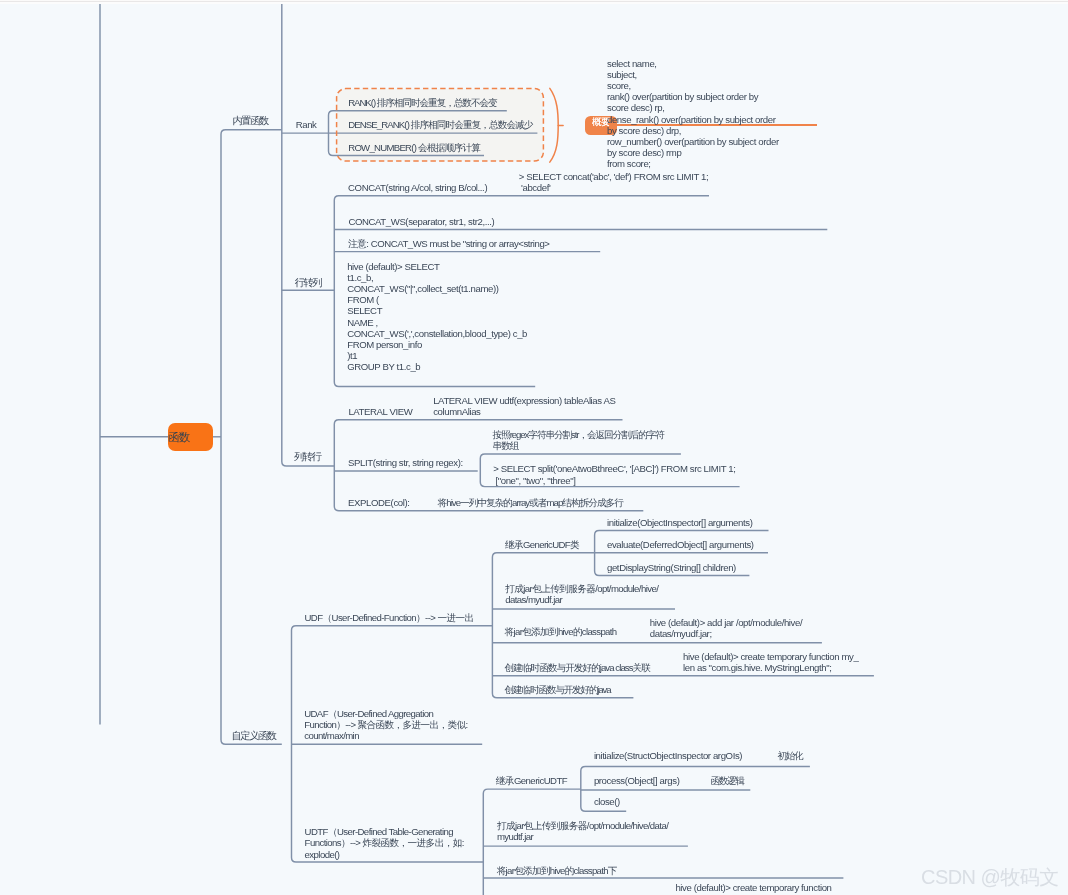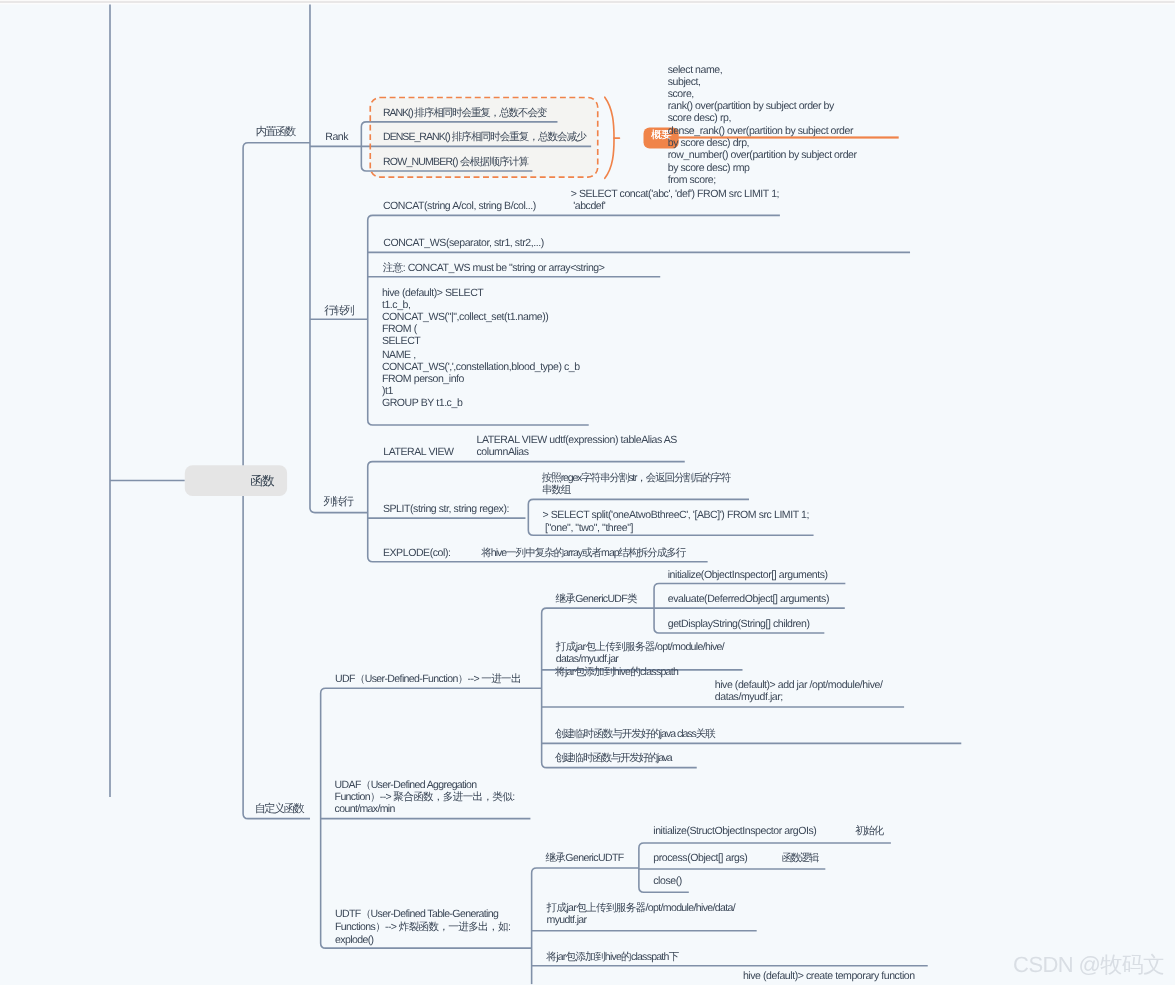--- a/index.html
+++ b/index.html
@@ -3,21 +3,21 @@
 <meta charset="utf-8">
 <style>
   html,body{margin:0;padding:0;}
   body{width:1068px;height:895px;background:#f5f9fc;font-family:"Liberation Sans",sans-serif;overflow:hidden;}
   #root{position:relative;width:1068px;height:895px;background:#f5f9fc;overflow:hidden;}
   .topstrip{position:absolute;left:0;top:0;width:1068px;height:4px;background:linear-gradient(to bottom,#fbfaf9 0px,#fbfaf9 1px,#e9e7e7 1px,#e9e7e7 2.5px,#fcfcfc 2.5px,#fcfcfc 4px);}
   svg.lines{position:absolute;left:0;top:0;width:1068px;height:895px;}
   .lbl{position:absolute;color:#3b4757;white-space:pre;font-size:9.6px;line-height:11.2px;letter-spacing:-0.4px;}
   .lbl.mix{letter-spacing:-0.75px;}
   .lbl.zh{font-size:10.2px;letter-spacing:-0.9px;}
-  .rootnode{position:absolute;background:#e5e5e5;border-radius:7px;color:#33414f;font-size:11.5px;letter-spacing:-0.7px;display:flex;align-items:center;justify-content:center;padding-left:48px;}
+  .rootnode{position:absolute;background:#f97316;border-radius:7px;color:#33414f;font-size:11.5px;letter-spacing:-0.7px;display:flex;align-items:center;}
   .badge{position:absolute;background:#f08449;border-radius:5.5px;color:#ffffff;font-size:9.6px;letter-spacing:-0.6px;display:flex;justify-content:center;-webkit-font-smoothing:antialiased;text-shadow:0 0 0.4px #fff;margin-left:16px;}
   .watermark{position:absolute;color:#d9dee4;font-size:20px;letter-spacing:-0.55px;white-space:pre;}
   .hlbox{position:absolute;background:#f4f4f2;border-radius:8px;}
   .dashbox{position:absolute;}
   .braceSvg{position:absolute;}
   .orangeline{position:absolute;height:1.6px;background:#f0834a;}
 </style>
 </head>
 <body>
 
@@ -121,24 +121,26 @@
   <div class="lbl" style="left: 348.1px; top: 496.8px; letter-spacing: -0.4px;">EXPLODE(col):</div>
   <div class="lbl mix" style="left: 437.6px; top: 496.8px; letter-spacing: -0.94px;">将hive一列中复杂的array或者map结构拆分成多行</div>
 
   <div class="lbl mix" style="left: 304.5px; top: 611.8px; letter-spacing: -0.57px;">UDF（User-Defined-Function）--&gt; 一进一出</div>
   <div class="lbl mix" style="left: 505px; top: 538.9px; letter-spacing: -0.62px;">继承GenericUDF类</div>
   <div class="lbl" style="left: 607px; top: 516.8px; letter-spacing: -0.4px; text-align: right;">initialize(ObjectInspector[] arguments)</div>
   <div class="lbl" style="left: 607px; top: 538.9px; letter-spacing: -0.4px;">evaluate(DeferredObject[] arguments)</div>
   <div class="lbl" style="left: 607px; top: 561.5px; letter-spacing: -0.4px;">getDisplayString(String[] children)</div>
   <div class="lbl mix" style="left: 505.3px; top: 582.5px; letter-spacing: -0.59px;">打成jar包上传到服务器/opt/module/hive/
 datas/myudf.jar</div>
-  <div class="lbl mix" style="left: 504.6px; top: 606px; letter-spacing: -0.66px;">将jar包添加到hive的classpath</div>
+  <div class="lbl mix" style="left: 504.6px; top: 626px; letter-spacing: -0.66px;">将jar包添加到hive的classpath</div>
   <div class="lbl" style="left: 649.8px; top: 616.7px; letter-spacing: -0.4px;">hive (default)&gt; add jar /opt/module/hive/
 datas/myudf.jar;</div>
   <div class="lbl mix" style="left: 504.6px; top: 661.9px; letter-spacing: -0.94px;">创建临时函数与开发好的java class关联</div>
+  <div class="lbl" style="left: 683.1px; top: 650.7px; letter-spacing: -0.4px;">hive (default)&gt; create temporary function my_
+len as "com.gis.hive. MyStringLength";</div>
   <div class="lbl mix" style="left: 504.6px; top: 683.9px; letter-spacing: -1.16px;">创建临时函数与开发好的java</div>
 
   <div class="lbl mix" style="left: 304.2px; top: 707.9px; letter-spacing: -0.59px;">UDAF（User-Defined Aggregation
 Function）--&gt; 聚合函数，多进一出，类似:
 count/max/min</div>
 
   <div class="lbl mix" style="left: 304.6px; top: 826.2px; letter-spacing: -0.57px;">UDTF（User-Defined Table-Generating
 Functions）--&gt; 炸裂函数，一进多出，如:
 explode()</div>
   <div class="lbl mix" style="left: 495.8px; top: 775.2px; letter-spacing: -0.55px;">继承GenericUDTF</div>

